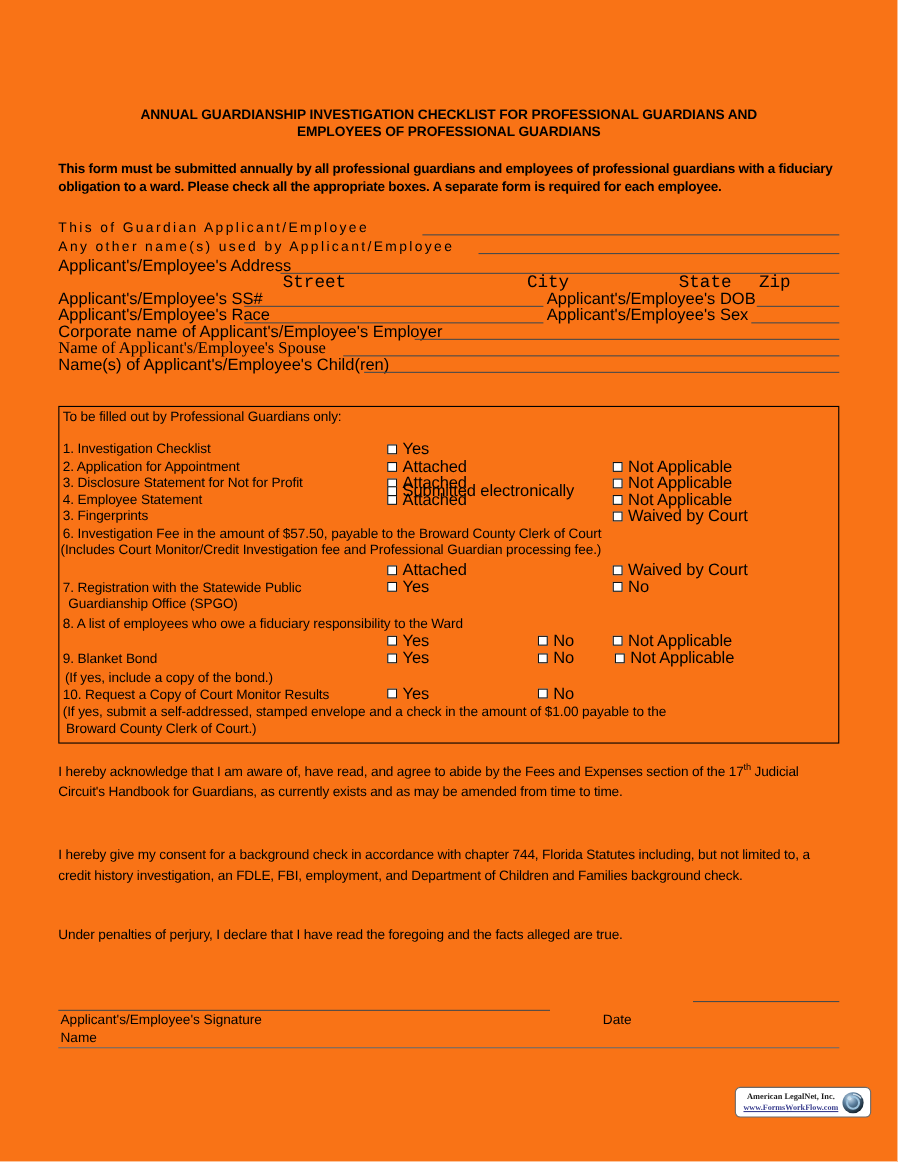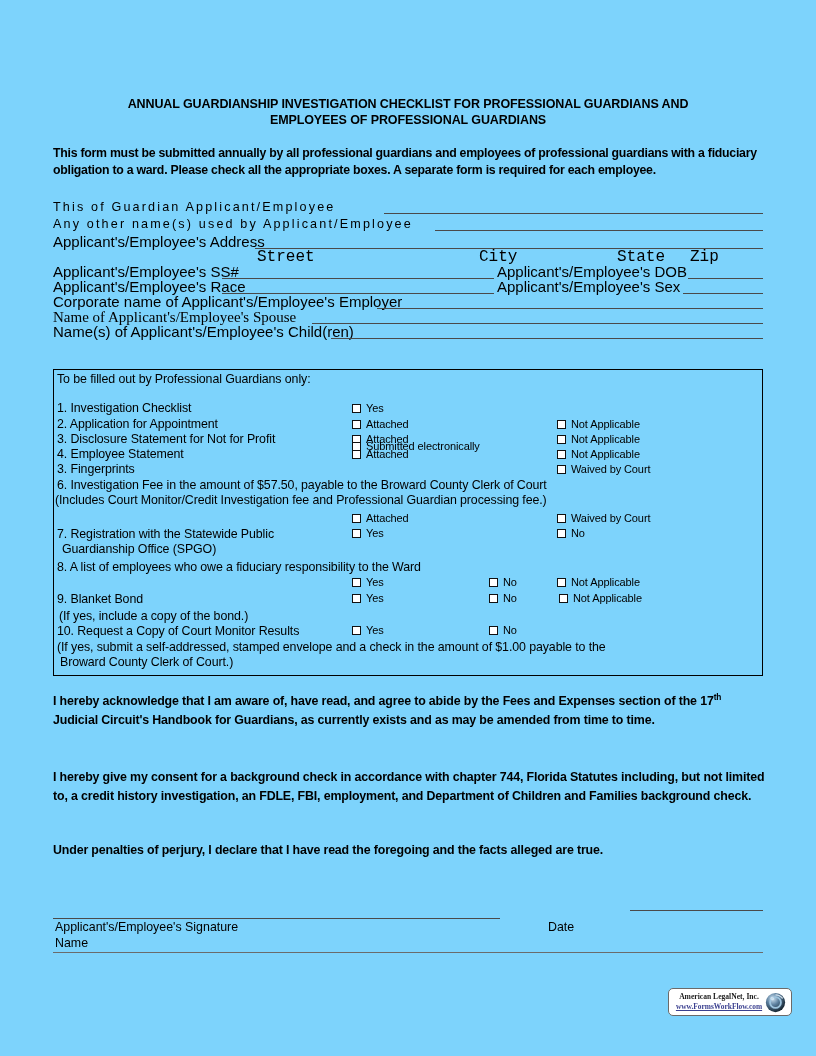--- a/index.html
+++ b/index.html
@@ -8,21 +8,21 @@
     background: #ffffff;
   }
   body {
     font-family: "Liberation Sans", sans-serif;
     color: #000000;
   }
   #page {
     position: relative;
     width: 816px;
     height: 1056px;
-    background: #7dd3fc;
+    background: #f97316;
     overflow: hidden;
   }
   .abs { position: absolute; }
 
   
   .doc-title {
     left: 53px;
     top: 96px;
     width: 710px;
     text-align: center;
@@ -101,29 +101,29 @@
     display: inline-block;
     width: 9px;
     height: 9px;
     border: 1.2px solid #111111;
     box-sizing: border-box;
     background: #ffffff;
     margin-right: 5px;
     flex: none;
   }
   .cb-txt {
-    font-size: 11px;
+    font-size: 15px;
     line-height: 13px;
     letter-spacing: -0.1px;
   }
 
   
   .decl {
     font-size: 12.4px;
-    font-weight: bold;
+    font-weight: normal;
     line-height: 19px;
     letter-spacing: -0.15px;
   }
   .decl sup { font-size: 8.4px; vertical-align: super; line-height: 0; }
 
   
   .sig-lbl {
     font-size: 12.4px;
     line-height: 15px;
     white-space: nowrap;

